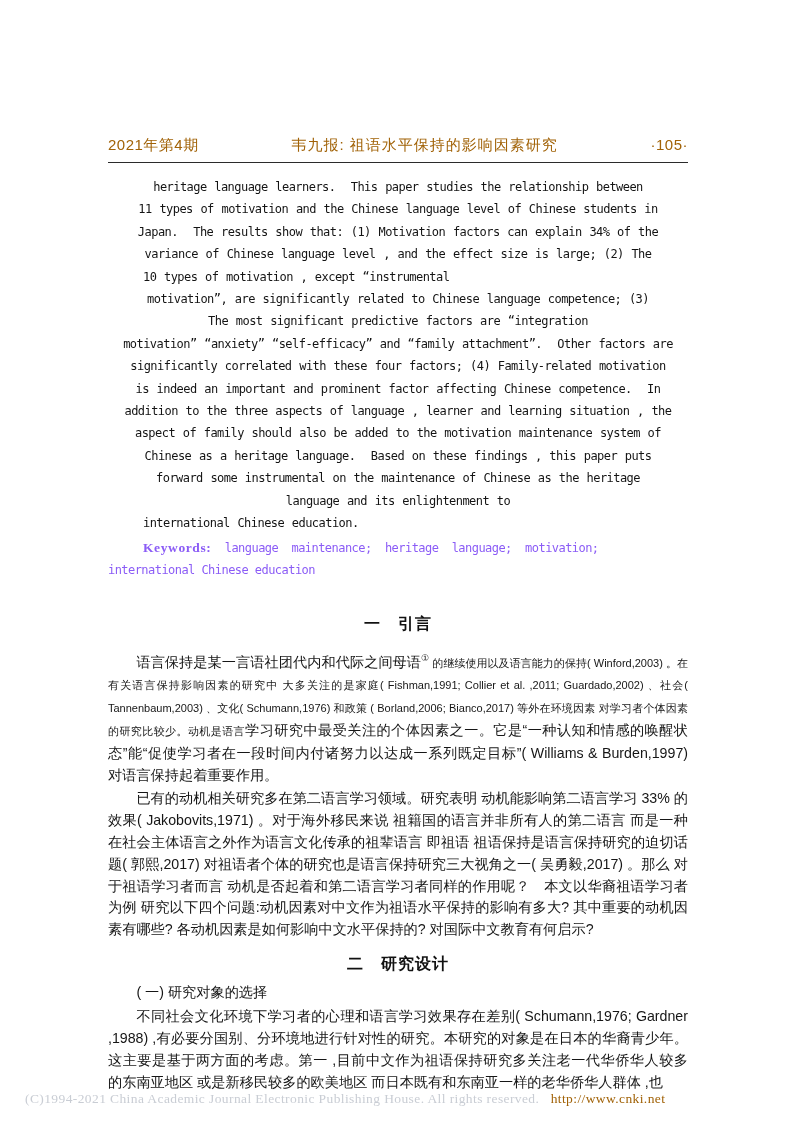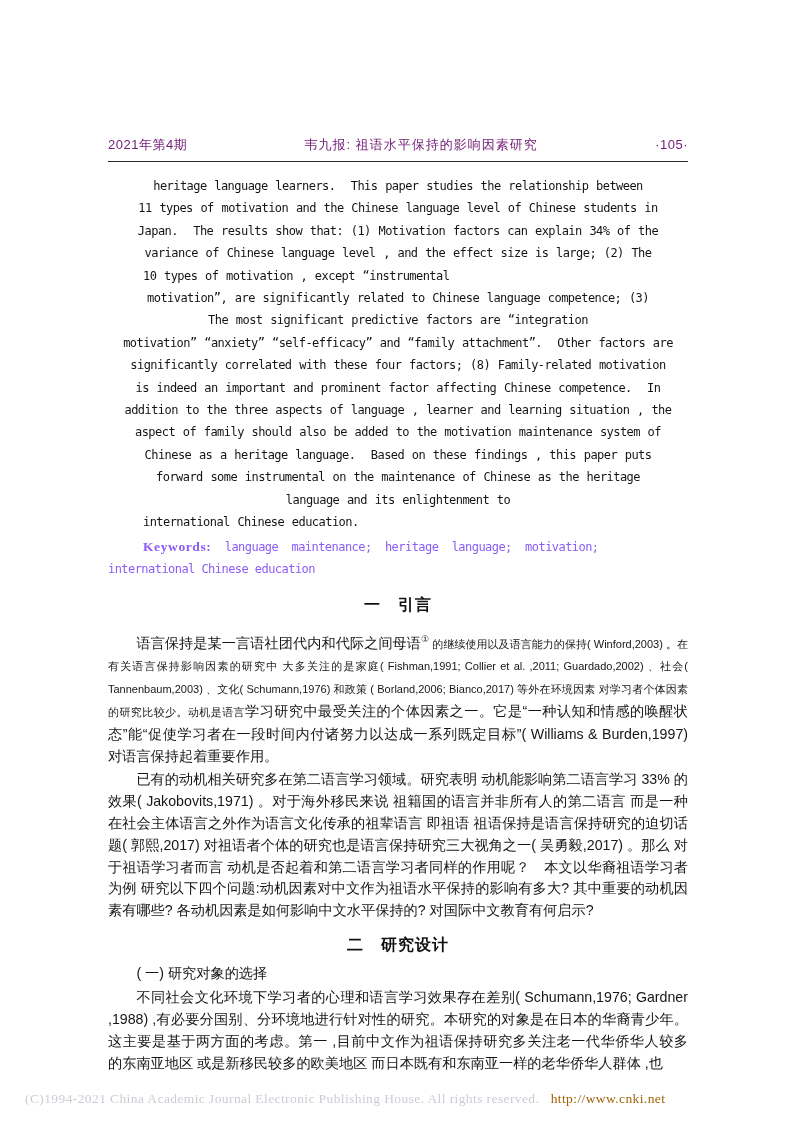--- a/index.html
+++ b/index.html
@@ -9,42 +9,42 @@
     background:#ffffff;
     margin:0 auto;
     font-family:"Liberation Sans","DejaVu Sans",sans-serif;
     color:#1c1c1c;
     overflow:hidden;
   }
   .content{position:absolute;left:108px;top:112px;width:580px;}
 
   
   .hdr{display:flex;justify-content:space-between;align-items:baseline;
-       font-size:13px;letter-spacing:0.5px;color:#701a75;}
+       font-size:15px;letter-spacing:0.5px;color:#a16207;}
   .hdr .mid{letter-spacing:1px;margin-top:24px;}
   .rule{border-bottom:1.6px solid #2b2b2b;margin-top:7px;}
 
   
   .abstract{margin-top:13px;font-family:"DejaVu Sans Mono","Liberation Mono",monospace;
             font-size:12px;letter-spacing:-0.55px;word-spacing:1px;color:#141414;}
   .abs-line{line-height:22.4px;text-align:center;white-space:pre;}
   .abs-line.left{text-align:left;padding-left:35px;}
 
   
   .keywords{margin-top:2px;font-family:"DejaVu Sans Mono","Liberation Mono",monospace;
             font-size:12px;letter-spacing:-0.55px;color:#8b5cf6;}
   .kw-line{line-height:22px;white-space:pre;}
   .kw-line.first{padding-left:35px;}
   .kw-label{font-family:"Liberation Serif","DejaVu Serif",serif;
             font-size:13.5px;font-weight:600;letter-spacing:0.6px;}
 
   
   .sec-title{text-align:center;font-size:16px;font-weight:bold;
              letter-spacing:1px;margin:0;color:#111;}
-  .sec-title.s1{margin-top:15px;margin-bottom:17px;text-align:center;}
+  .sec-title.s1{margin-top:33px;margin-bottom:17px;text-align:center;}
   .sec-title.s2{margin-top:13px;margin-bottom:7px;}
 
   
   .para{font-size:14.2px;line-height:21.9px;text-align:justify;
         text-indent:2em;margin:0;color:#161616;}
   .para + .para{margin-top:1px;}
   .small-inline{font-size:11px;letter-spacing:0;}
   sup.note{font-size:9px;vertical-align:super;line-height:0;}
   .subhead{font-size:14.2px;line-height:21.9px;text-indent:2em;margin:0 0 2px 0;color:#161616;}
 
@@ -69,21 +69,21 @@
 
     <div class="abstract">
       <div class="abs-line">heritage language learners.  This paper studies the relationship between</div>
       <div class="abs-line">11 types of motivation and the Chinese language level of Chinese students in</div>
       <div class="abs-line">Japan.  The results show that: (1) Motivation factors can explain 34% of the</div>
       <div class="abs-line">variance of Chinese language level , and the effect size is large; (2) The</div>
       <div class="abs-line left">10 types of motivation , except “instrumental</div>
       <div class="abs-line">motivation”, are significantly related to Chinese language competence; (3)</div>
       <div class="abs-line">The most significant predictive factors are “integration</div>
       <div class="abs-line">motivation” “anxiety” “self-efficacy” and “family attachment”.  Other factors are</div>
-      <div class="abs-line">significantly correlated with these four factors; (8) Family-related motivation</div>
+      <div class="abs-line">significantly correlated with these four factors; (4) Family-related motivation</div>
       <div class="abs-line">is indeed an important and prominent factor affecting Chinese competence.  In</div>
       <div class="abs-line">addition to the three aspects of language , learner and learning situation , the</div>
       <div class="abs-line">aspect of family should also be added to the motivation maintenance system of</div>
       <div class="abs-line">Chinese as a heritage language.  Based on these findings , this paper puts</div>
       <div class="abs-line">forward some instrumental on the maintenance of Chinese as the heritage</div>
       <div class="abs-line">language and its enlightenment to</div>
       <div class="abs-line left">international Chinese education.</div>
     </div>
 
     <div class="keywords">

